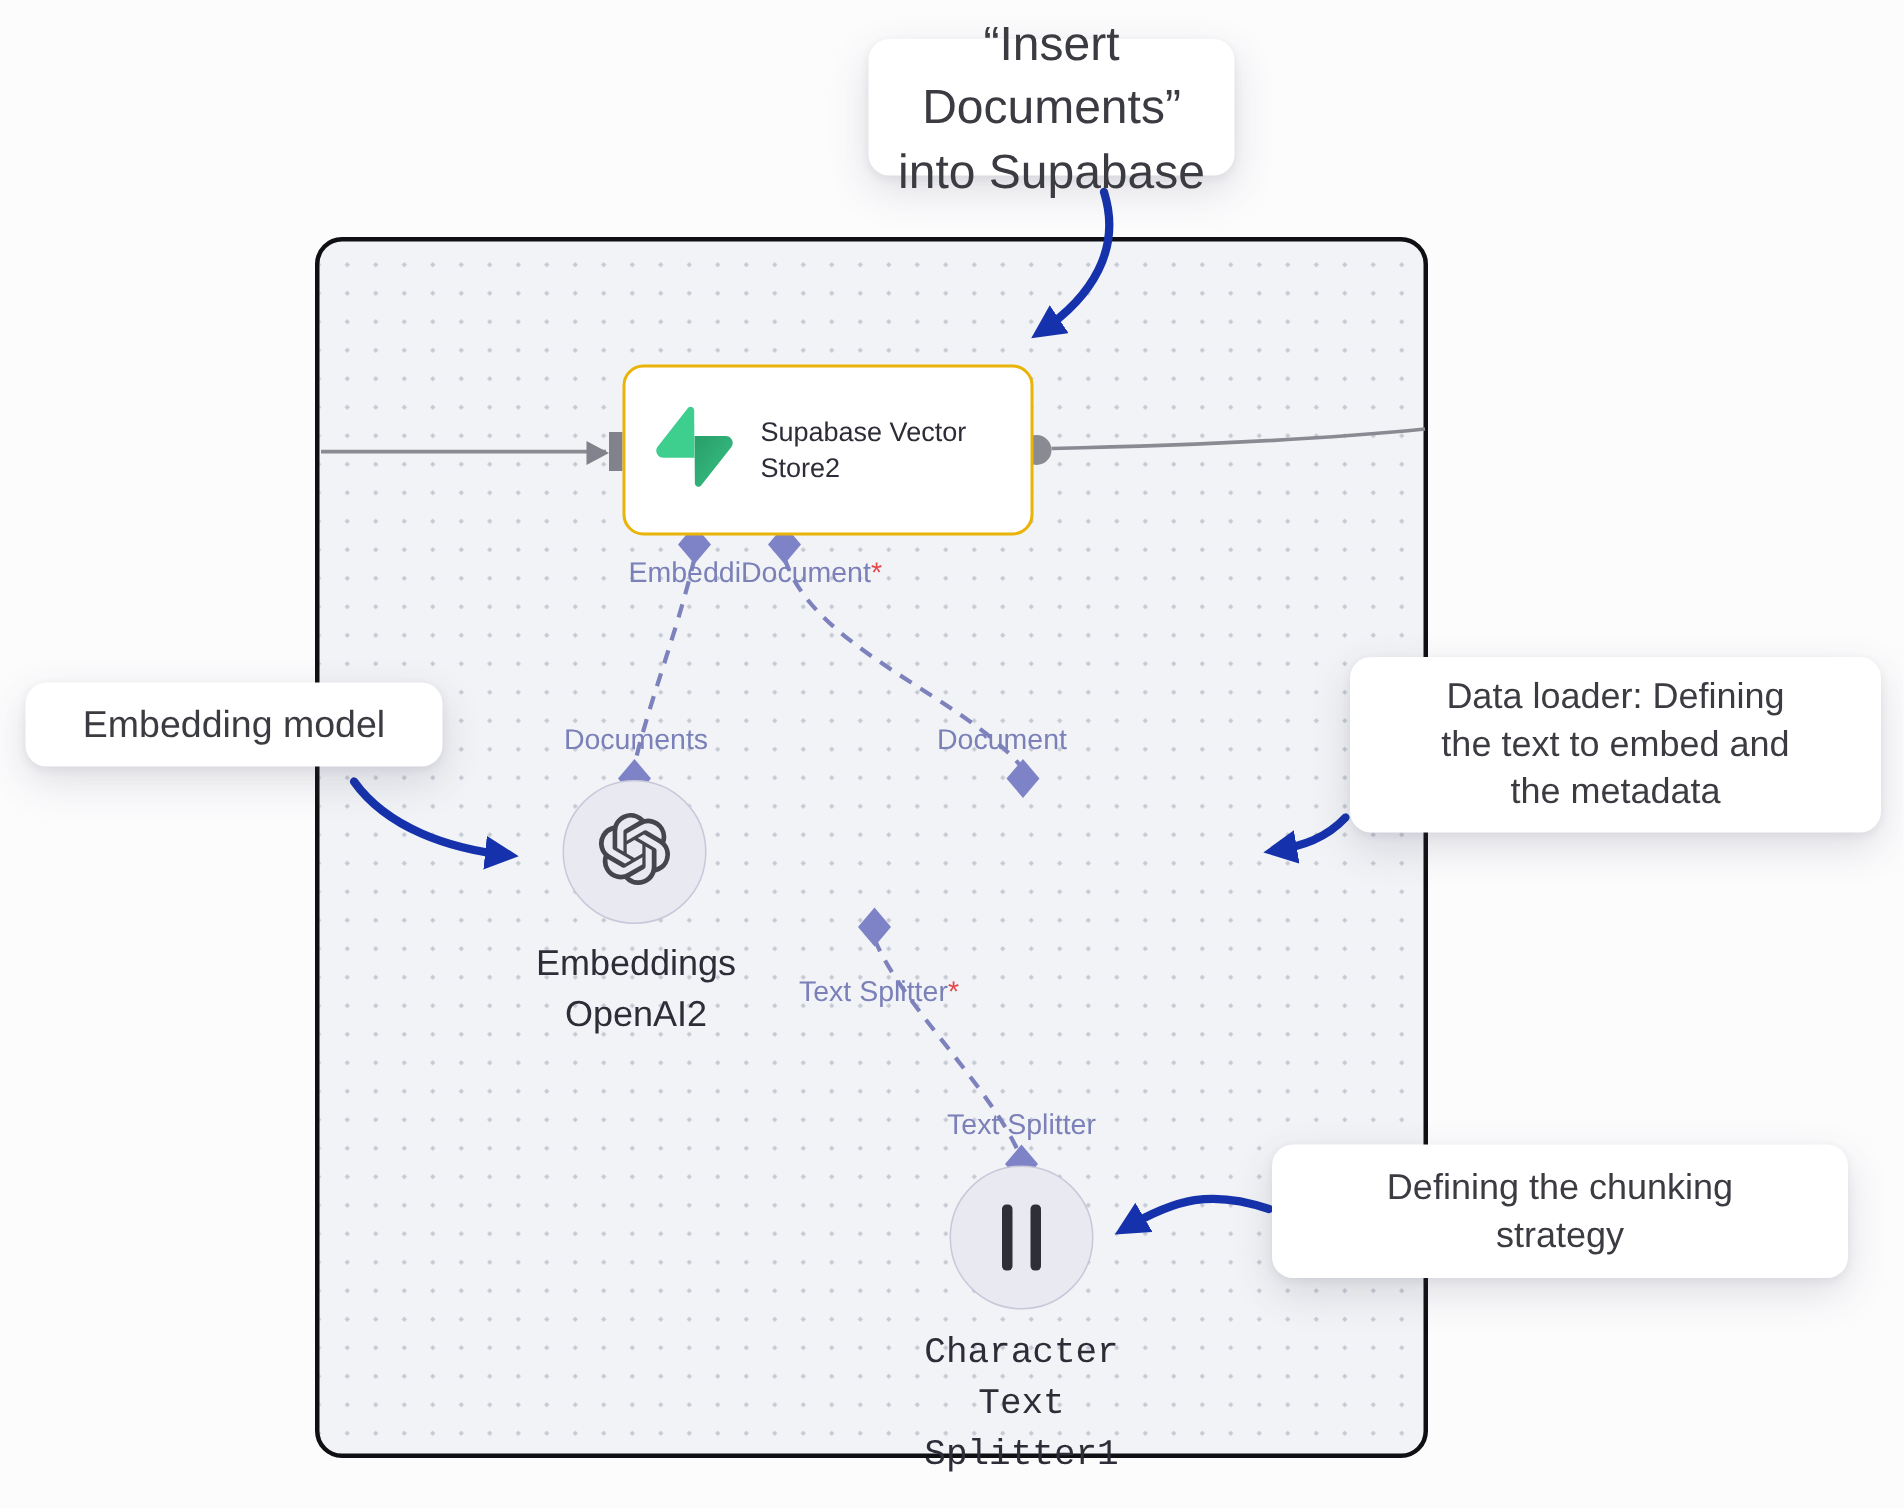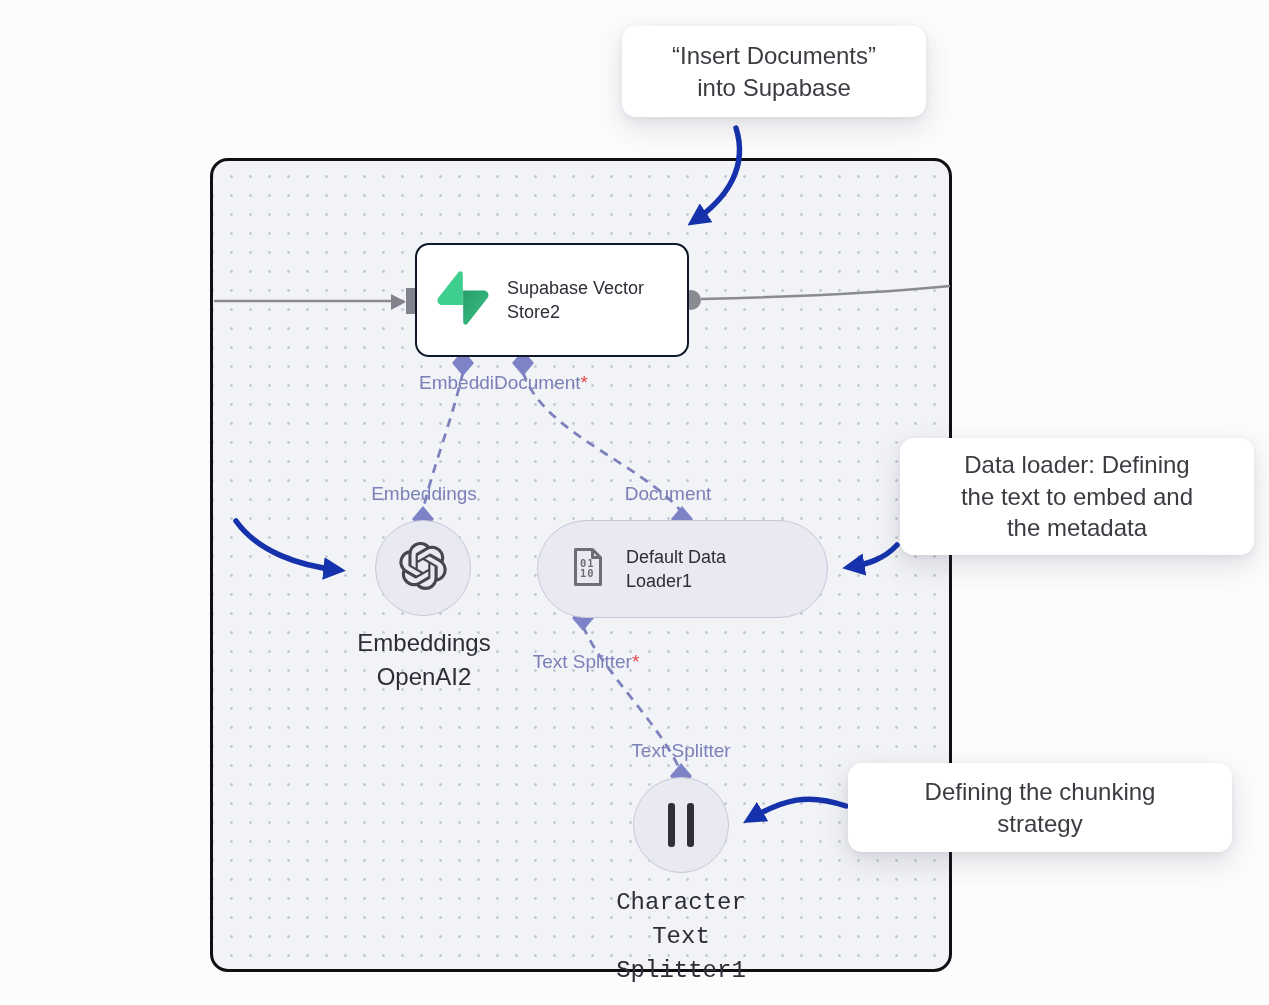--- a/index.html
+++ b/index.html
@@ -11,21 +11,21 @@
           background:#f1f3f6;border:3px solid #101014;border-radius:18px;
           box-sizing:border-box;
           background-image:radial-gradient(circle,#c5c9d3 1.3px,transparent 1.5px);
           background-size:19px 19px;background-position:9px 6px;}
 
   
   svg.overlay{position:absolute;left:0;top:0;pointer-events:none;}
 
   
   .node-main{position:absolute;left:415px;top:243px;width:274px;height:114px;
-             background:#ffffff;border:2px solid #0f172a;border-radius:14px;
+             background:#ffffff;border:2px solid #eab308;border-radius:14px;
              box-sizing:border-box;display:flex;align-items:center;gap:18px;
              padding:0 10px 0 20px;}
   .node-main .title{font-size:18px;font-weight:500;color:#2d2d38;line-height:1.35;width:170px;}
 
   .node-circle{position:absolute;width:96px;height:96px;border-radius:50%;
                background:#e9e9f1;border:1.5px solid #c8c8da;box-sizing:border-box;
                display:flex;align-items:center;justify-content:center;}
   .node-pill{position:absolute;left:537px;top:520px;width:291px;height:98px;
              border-radius:49px;background:#e9e9f1;border:1.5px solid #c8c8da;
              box-sizing:border-box;display:flex;align-items:center;gap:22px;padding:0 0 0 34px;}
@@ -40,21 +40,21 @@
   
   .port-label{position:absolute;font-size:19px;color:#7b80b8;white-space:nowrap;}
   .port-label.centered{transform:translateX(-50%);}
   .req{color:#e5484d;}
 
   
   .callout{position:absolute;background:#ffffff;border-radius:14px;
            box-shadow:0 10px 28px rgba(70,70,95,.16),0 2px 6px rgba(70,70,95,.08);
            display:flex;align-items:center;justify-content:center;text-align:center;
            color:#3b3b42;font-weight:500;white-space:pre-line;box-sizing:border-box;}
-  .callout.c-top{left:579px;top:26px;width:304px;height:91px;font-size:24px;line-height:1.32;margin-left:43px;}
+  .callout.c-top{left:579px;top:26px;width:244px;height:91px;font-size:32px;line-height:1.32;}
   .callout.c-left{left:17px;top:455px;width:278px;height:56px;font-size:25px;}
   .callout.c-right{left:900px;top:438px;width:354px;height:117px;font-size:24px;line-height:1.32;}
   .callout.c-bottom{left:848px;top:763px;width:384px;height:89px;font-size:24px;line-height:1.32;}
 </style>
 </head>
 <body>
 
 <div id="stage">
 
   <div class="canvas"></div>
@@ -121,51 +121,41 @@
 
   <div class="node-circle" style="left:375px;top:520px;">
     <span>
       <svg width="48" height="48" viewBox="0 0 24 24" fill="#45454e">
         <path d="M22.2819 9.8211a5.9847 5.9847 0 0 0-.5157-4.9108 6.0462 6.0462 0 0 0-6.5098-2.9A6.0651 6.0651 0 0 0 4.9807 4.1818a5.9847 5.9847 0 0 0-3.9977 2.9 6.0462 6.0462 0 0 0 .7427 7.0966 5.98 5.98 0 0 0 .511 4.9107 6.051 6.051 0 0 0 6.5146 2.9001A5.9847 5.9847 0 0 0 13.2599 24a6.0557 6.0557 0 0 0 5.7718-4.2058 5.9894 5.9894 0 0 0 3.9977-2.9001 6.0557 6.0557 0 0 0-.7475-7.073zm-9.022 12.6081a4.4755 4.4755 0 0 1-2.8764-1.0408l.1419-.0804 4.7783-2.7582a.7948.7948 0 0 0 .3927-.6813v-6.7369l2.02 1.1686a.071.071 0 0 1 .038.0615v5.5826a4.504 4.504 0 0 1-4.4945 4.4849zm-9.6607-4.1254a4.4708 4.4708 0 0 1-.5346-3.0137l.142.0852 4.783 2.7582a.7712.7712 0 0 0 .7806 0l5.8428-3.3685v2.3324a.0804.0804 0 0 1-.0332.0615L9.74 19.9502a4.4992 4.4992 0 0 1-6.1408-1.6464zM2.3408 7.8956a4.485 4.485 0 0 1 2.3655-1.9728V11.6a.7664.7664 0 0 0 .3879.6765l5.8144 3.3543-2.0201 1.1685a.0757.0757 0 0 1-.071 0l-4.8303-2.7865A4.504 4.504 0 0 1 2.3408 7.8956zm16.5963 3.8558L13.1038 8.364 15.1192 7.2a.0757.0757 0 0 1 .071 0l4.8303 2.7913a4.4944 4.4944 0 0 1-.6765 8.1042v-5.6772a.79.79 0 0 0-.407-.667zm2.0107-3.0231l-.142-.0852-4.7735-2.7818a.7759.7759 0 0 0-.7854 0L9.409 9.2297V6.8974a.0662.0662 0 0 1 .0284-.0615l4.8303-2.7866a4.4992 4.4992 0 0 1 6.6802 4.66zM8.3065 12.863l-2.02-1.1638a.0804.0804 0 0 1-.038-.0567V6.0742a4.4992 4.4992 0 0 1 7.3757-3.4537l-.142.0805L8.704 5.459a.7948.7948 0 0 0-.3927.6813zm1.0976-2.3654l2.602-1.4998 2.6069 1.4998v2.9994l-2.5974 1.4997-2.6067-1.4997z"></path>
       </svg>
     </span>
   </div>
   <div class="node-caption" style="left:424px;top:626px;width:190px;">Embeddings OpenAI2</div>
 
-  <div class="node-pill">
-    <span>
-      <svg width="32" height="40" viewBox="0 0 32 40" fill="none" stroke="#6d6d78" stroke-width="3">
-        <path d="M3.5 2.5 h17 l8 8 v27 h-25 z" stroke-linejoin="round"></path>
-        <path d="M20.5 2.5 v8 h8" stroke-linejoin="round"></path>
-        <text x="8" y="19.5" font-family="DejaVu Sans Mono, monospace" font-size="10.5" font-weight="bold" fill="#6d6d78" stroke="none" letter-spacing="1">01</text>
-        <text x="8" y="30" font-family="DejaVu Sans Mono, monospace" font-size="10.5" font-weight="bold" fill="#6d6d78" stroke="none" letter-spacing="1">10</text>
-      </svg>
-    </span>
-    <span class="title">Default Data Loader1</span>
-  </div>
 
   <div class="node-circle" style="left:633px;top:777px;">
     <span class="pause-wrap">
       <span class="pause-bar"></span>
         <span class="pause-bar"></span>
     </span>
   </div>
   <div class="node-caption" style="left:681px;top:886px;width:200px;font-family:Liberation Mono, monospace;">Character Text Splitter1</div>
 
   <div class="port-label" style="left:419px;top:372px;">
     <span>EmbeddiDocument</span><span class="req">*</span>
   </div>
-  <div class="port-label centered" style="left:424px;top:483px;">Embeddings</div>
+  <div class="port-label centered" style="left:424px;top:483px;">Documents</div>
   <div class="port-label centered" style="left:668px;top:483px;">Document</div>
   <div class="port-label centered" style="left:586px;top:631px;margin-top:20px;">
     <span>Text Splitter</span><span class="req">*</span>
   </div>
   <div class="port-label centered" style="left:681px;top:740px;">Text Splitter</div>
 
   <div class="callout c-top">“Insert Documents”
 into Supabase</div>
+  <div class="callout c-left">Embedding model</div>
   <div class="callout c-right">Data loader: Defining
 the text to embed and
 the metadata</div>
   <div class="callout c-bottom">Defining the chunking
 strategy</div>
 
 </div>
 
 </body></html>

